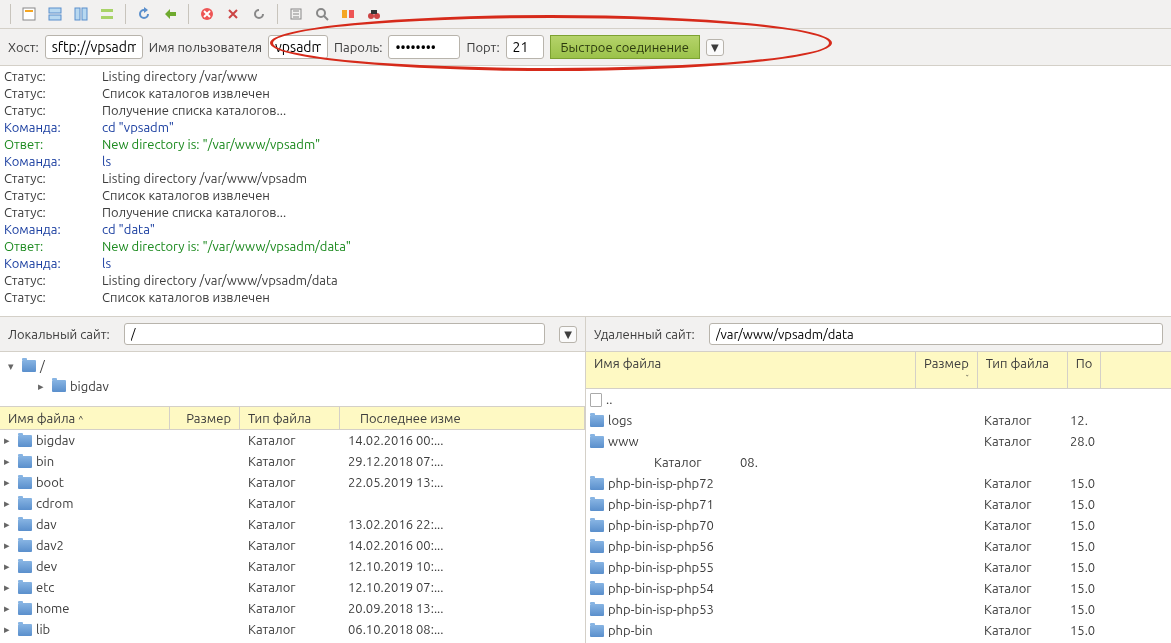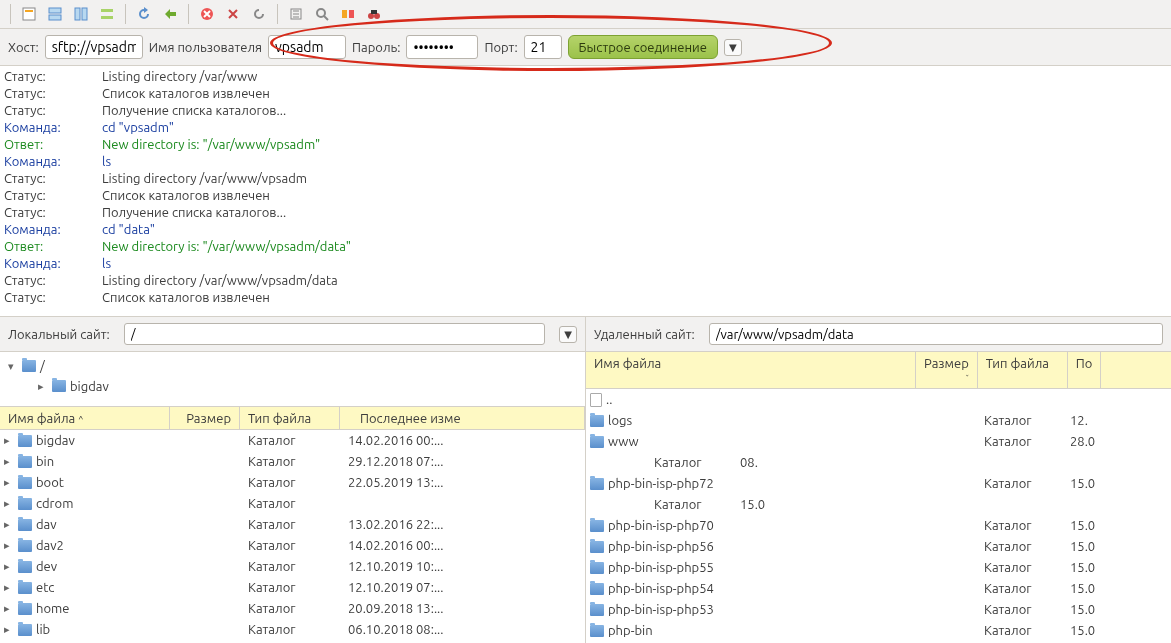--- a/index.html
+++ b/index.html
@@ -8,21 +8,21 @@
 
 .toolbar { display: flex; align-items: center; gap: 6px; padding: 4px 8px; background: #f2f1f0; border-bottom: 1px solid #d4d0c8; }
 .tb-sep { width: 1px; height: 20px; background: #c8c4bc; margin: 0 2px; }
 .tb-btn { width: 20px; height: 20px; display: inline-flex; align-items: center; justify-content: center; }
 .tb-btn svg { width: 16px; height: 16px; }
 
 
 .qc-bar { display: flex; align-items: center; gap: 6px; padding: 6px 8px; background: #f2f1f0; border-bottom: 1px solid #d4d0c8; position: relative; }
 .qc-label { color: #3c3c3c; font-size: 13px; }
 .qc-input { border: 1px solid #b8b4ac; padding: 3px 6px; background: #fff; font-size: 14px; border-radius: 3px; }
-.qc-btn { background: linear-gradient(#b5d36a, #9bc24a); border: 1px solid #7da232; padding: 4px 10px; color: #2d3b0f; border-radius: 6px; font-size: 13px; }
+.qc-btn { background: linear-gradient(#b5d36a, #9bc24a); border: 1px solid #7da232; padding: 4px 10px; color: #2d3b0f; border-radius: 0; font-size: 13px; }
 .qc-dd { border: 1px solid #b8b4ac; background: #fafafa; padding: 2px 4px; border-radius: 3px; font-size: 10px; }
 
 
 .annot-ellipse {
   position: absolute;
   top: -14px;
   left: 270px;
   width: 562px;
   height: 56px;
   border: 3px solid #d62a1a;
@@ -172,21 +172,21 @@
         <rect x="5" y="4" width="6" height="4" fill="#333"></rect>
       </svg>
     </span>
 </div>
 
 <div class="qc-bar">
   <div class="annot-ellipse"></div>
   <span class="qc-label">Хост:</span>
   <input class="qc-input" style="width: 98px;" value="sftp://vpsadm.">
   <span class="qc-label">Имя пользователя</span>
-  <input class="qc-input" style="width: 78px;" value="vpsadm">
+  <input class="qc-input" style="width: 60px;" value="vpsadm">
   <span class="qc-label">Пароль:</span>
   <input class="qc-input" style="width: 72px;" value="••••••••">
   <span class="qc-label">Порт:</span>
   <input class="qc-input" style="width: 38px;" value="21">
   <button class="qc-btn">Быстрое соединение</button>
   <span class="qc-dd">▼</span>
 </div>
 
 <div class="log" id="log">
     <div class="log-row">
@@ -426,20 +426,24 @@
         <div class="fl-row">
           <div class="fl-c rname">
             <span class="fico"></span>
             <span>php-bin-isp-php72</span>
           </div>
           <div class="fl-c rsize"></div>
           <div class="fl-c rtype">Каталог</div>
           <div class="fl-c rmod">15.0</div>
         </div>
         <div class="fl-row">
+          <div class="fl-c rname">
+            <span class="fico"></span>
+            <span>php-bin-isp-php71</span>
+          </div>
           <div class="fl-c rsize"></div>
           <div class="fl-c rtype">Каталог</div>
           <div class="fl-c rmod">15.0</div>
         </div>
         <div class="fl-row">
           <div class="fl-c rname">
             <span class="fico"></span>
             <span>php-bin-isp-php70</span>
           </div>
           <div class="fl-c rsize"></div>

